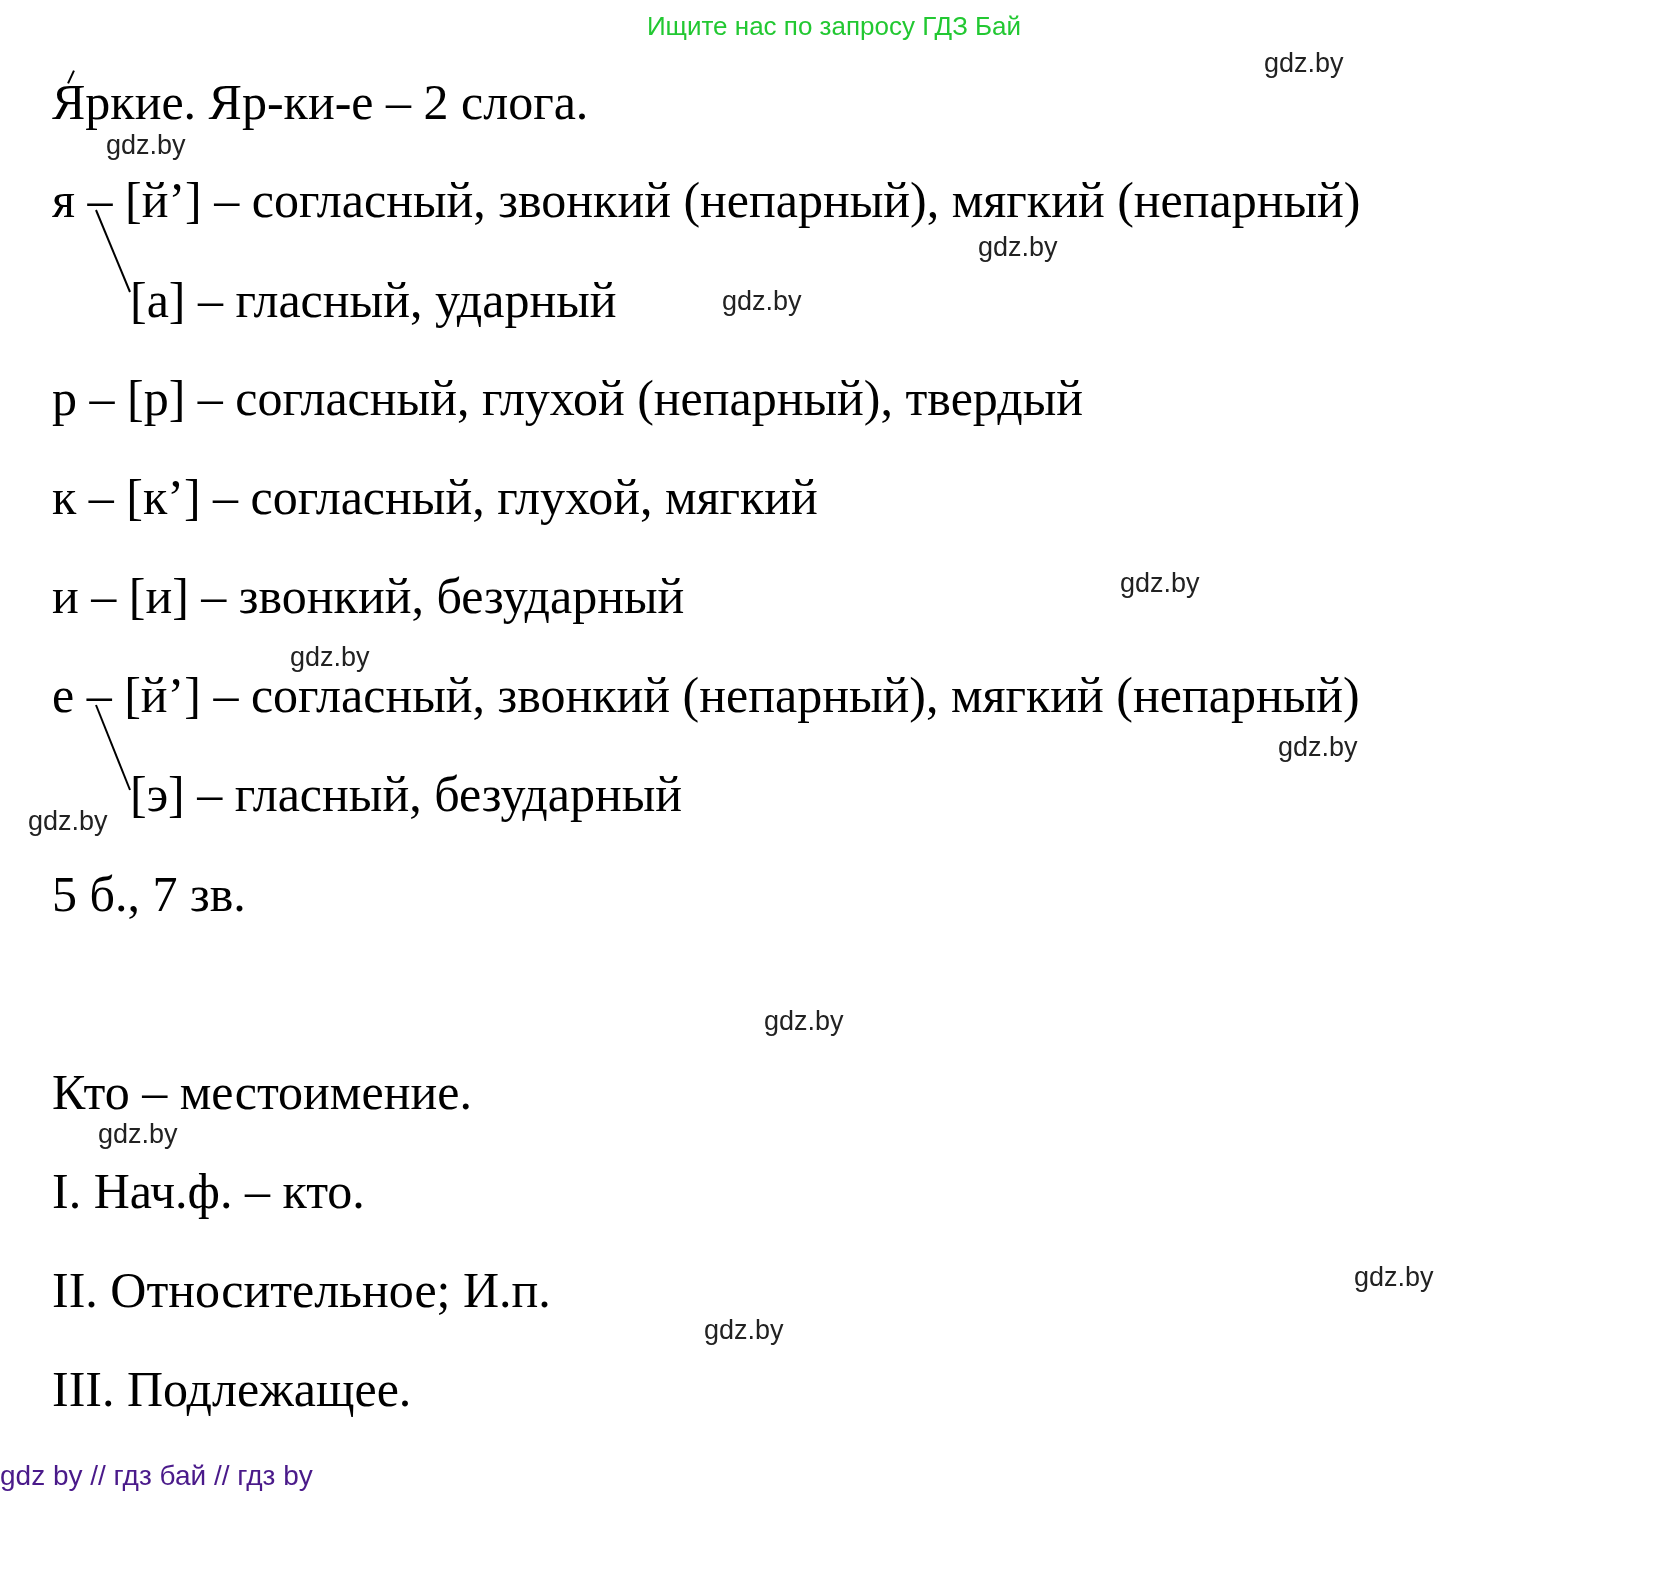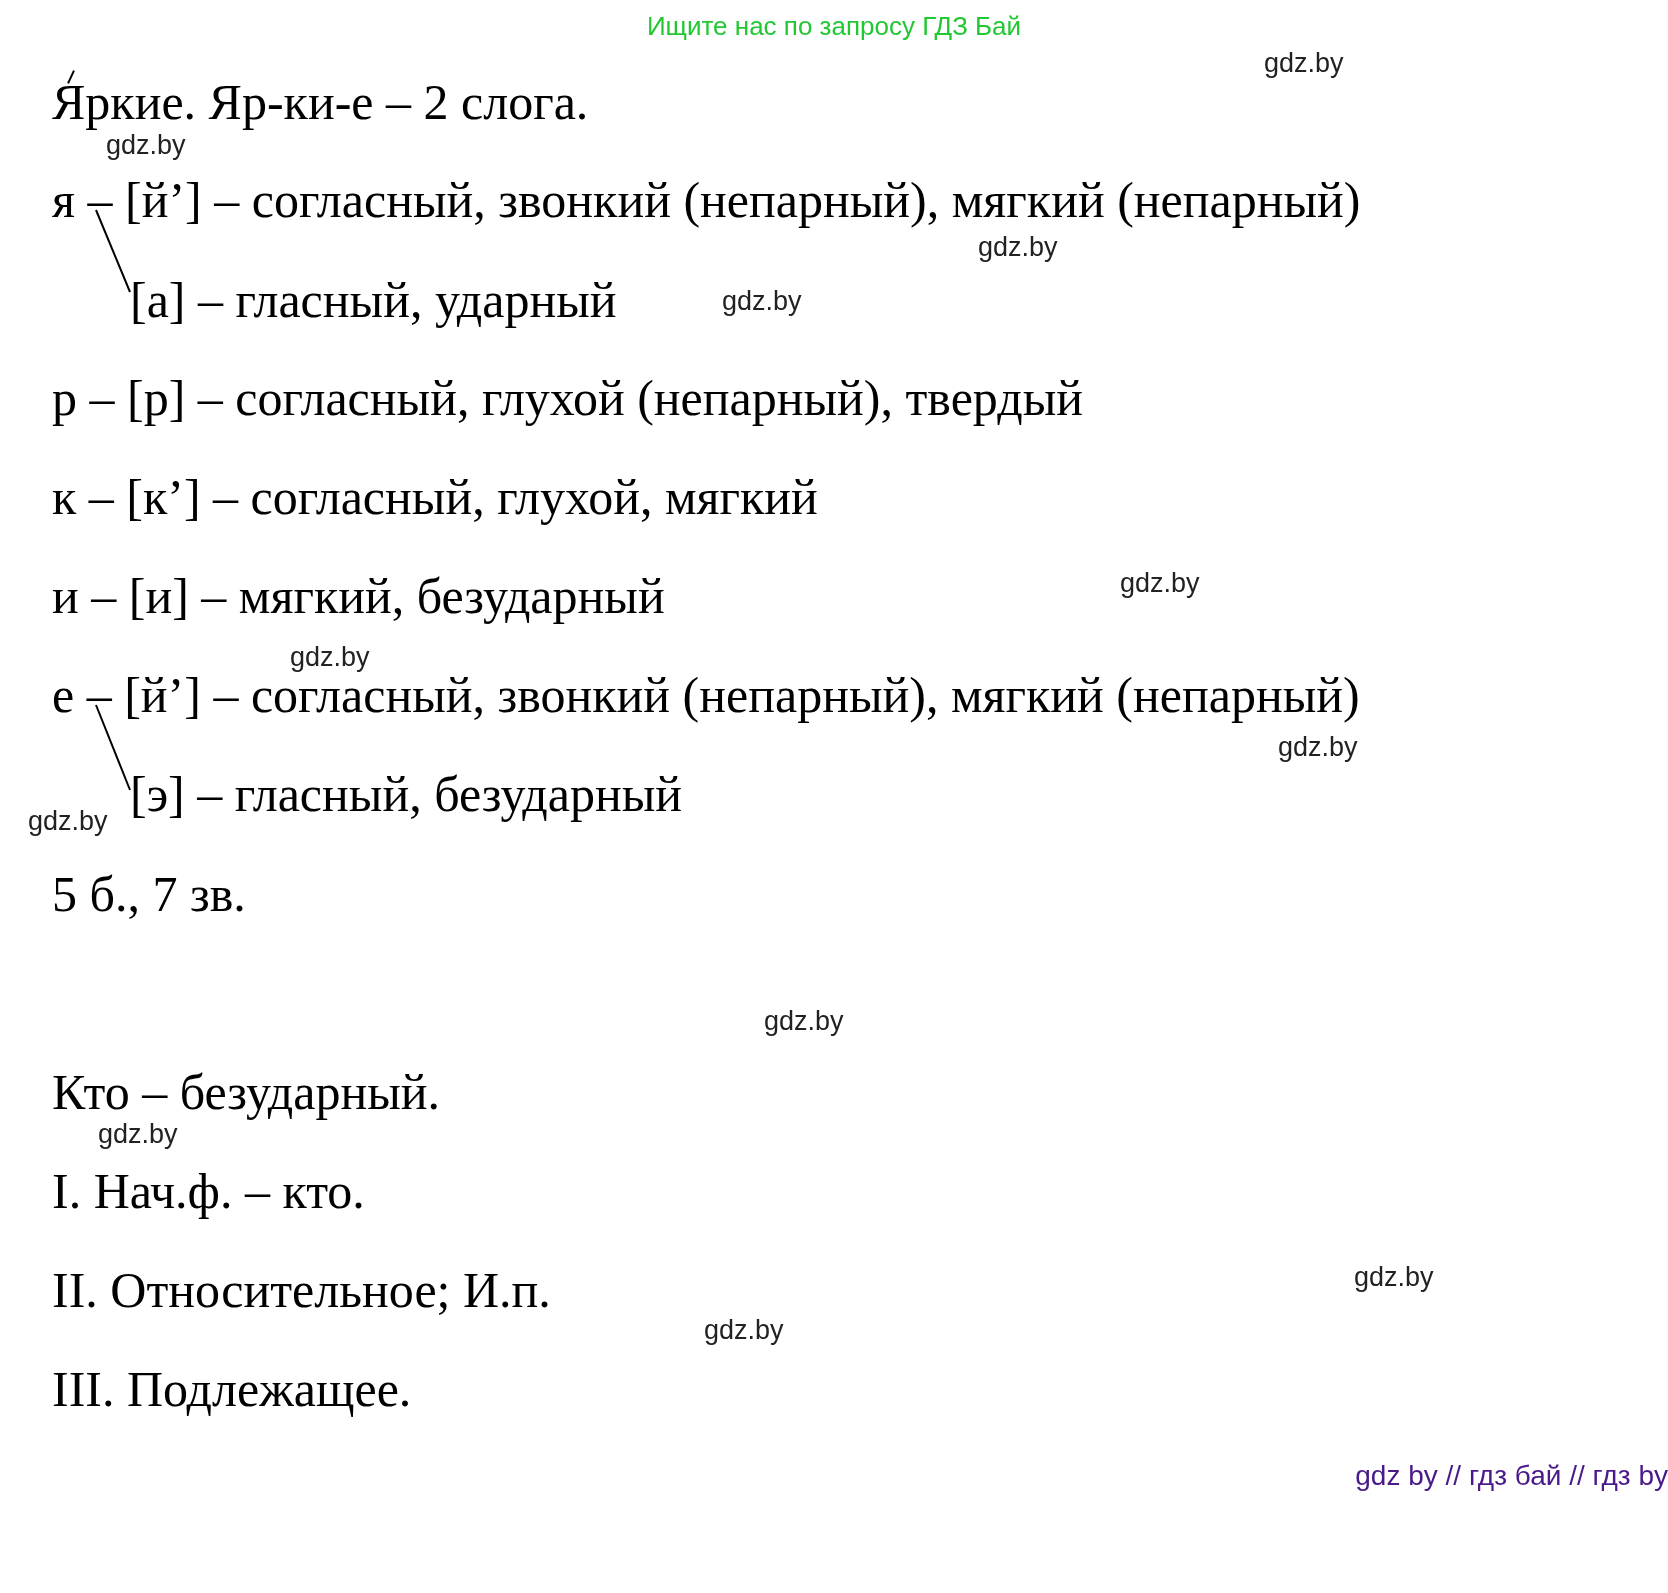--- a/index.html
+++ b/index.html
@@ -14,47 +14,47 @@
       position: absolute; left: 52px;
       font-family: "Liberation Serif", serif; font-size: 50px; color: #000;
       white-space: nowrap; line-height: 60px;
     }
     .wm {
       position: absolute;
       font-family: "Liberation Sans", sans-serif; font-size: 27px; color: #222;
       white-space: nowrap;
     }
     .footer {
-      position: absolute; left: 0; top: 1570px; width: 1668px; text-align: right;
+      position: absolute; left: 0; top: 1570px; width: 1668px; text-align: left;
       font-family: "Liberation Sans", sans-serif; font-size: 28px; color: #4a1a8a;
     }
     .branch { position: absolute; left: 0; top: 0; width: 1668px; height: 1593px; pointer-events: none; }
     .acc { position: relative; }
     .acc::before {
       content: ""; position: absolute; left: 18px; top: -4px; width: 2px; height: 14px;
       background: #000; transform: rotate(25deg);
     }
   </style>
 </head>
 <body>
 
 <div class="banner">Ищите нас по запросу ГДЗ Бай</div>
 
 <div class="line" style="top:72px"><span class="acc">Я</span><span>ркие. Яр-ки-е – 2 слога.</span></div>
 
 <div class="line" style="top:170px">я – [й’] – согласный, звонкий (непарный), мягкий (непарный)</div>
 <div class="line" style="left:130px; top:270px">[а] – гласный, ударный</div>
 <div class="line" style="top:368px">р – [р] – согласный, глухой (непарный), твердый</div>
 <div class="line" style="top:467px">к – [к’] – согласный, глухой, мягкий</div>
-<div class="line" style="top:566px">и – [и] – мягкий, безударный</div>
+<div class="line" style="top:566px">и – [и] – звонкий, безударный</div>
 <div class="line" style="top:665px">е – [й’] – согласный, звонкий (непарный), мягкий (непарный)</div>
 <div class="line" style="left:130px; top:764px">[э] – гласный, безударный</div>
 <div class="line" style="top:864px">5 б., 7 зв.</div>
 
-<div class="line" style="top:1062px">Кто – безударный.</div>
+<div class="line" style="top:1062px">Кто – местоимение.</div>
 <div class="line" style="top:1161px">I. Нач.ф. – кто.</div>
 <div class="line" style="top:1260px">II. Относительное; И.п.</div>
 <div class="line" style="top:1359px">III. Подлежащее.</div>
 
 <svg class="branch">
   <line x1="96" y1="210" x2="130" y2="292" stroke="#000" stroke-width="2"></line>
   <line x1="96" y1="705" x2="130" y2="790" stroke="#000" stroke-width="2"></line>
 </svg>
 
 <div class="wm" style="left:1264px; top:48px">gdz.by</div>

